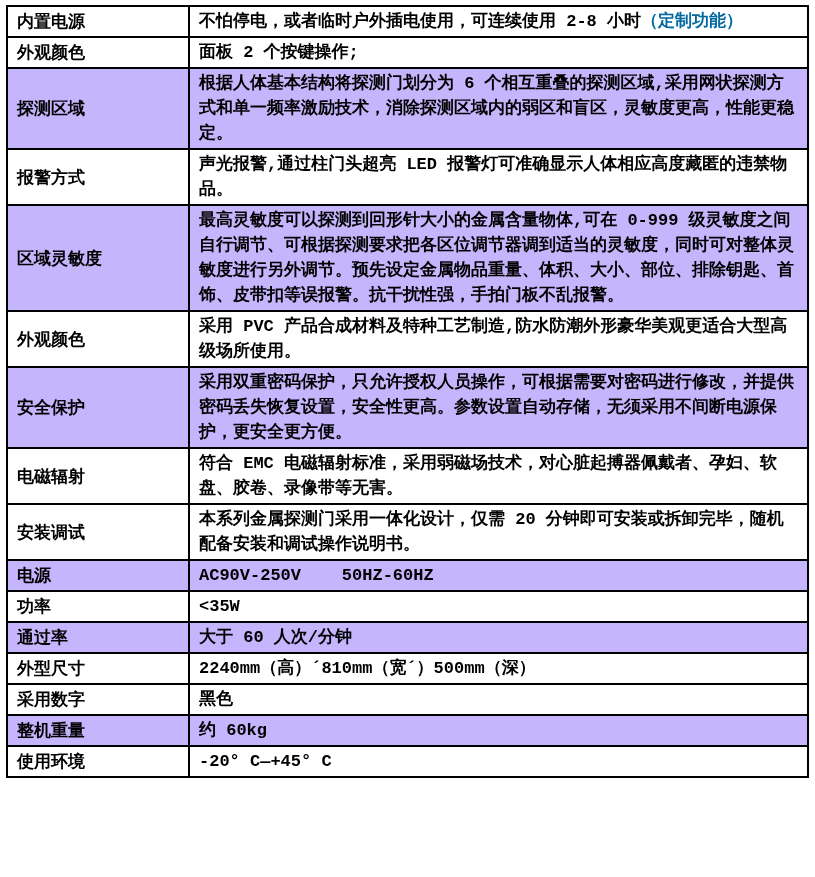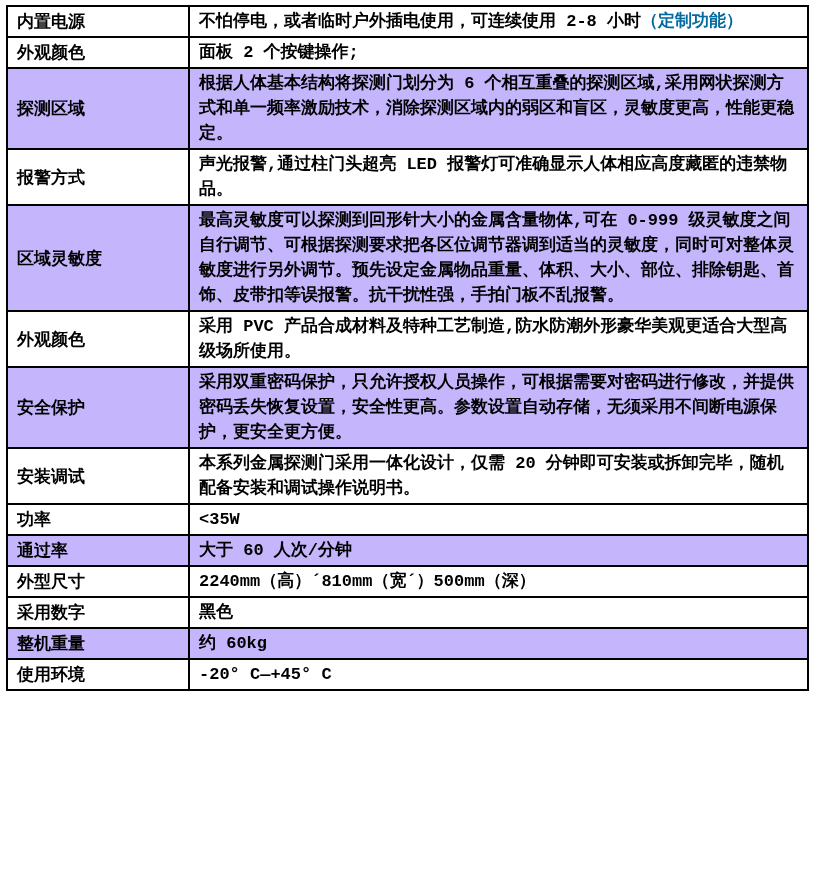--- a/index.html
+++ b/index.html
@@ -87,22 +87,30 @@
         </tr>
         <tr class="plain">
           <td class="label-cell">外观颜色</td>
           <td class="value-cell"><span>采用 PVC 产品合成材料及特种工艺制造,防水防潮外形豪华美观更适合大型高级场所使用。</span></td>
         </tr>
         <tr class="shaded">
           <td class="label-cell">安全保护</td>
           <td class="value-cell"><span>采用双重密码保护，只允许授权人员操作，可根据需要对密码进行修改，并提供密码丢失恢复设置，安全性更高。参数设置自动存储，无须采用不间断电源保护，更安全更方便。</span></td>
         </tr>
         <tr class="plain">
+          <td class="label-cell">电磁辐射</td>
+          <td class="value-cell"><span>符合 EMC 电磁辐射标准，采用弱磁场技术，对心脏起搏器佩戴者、孕妇、软盘、胶卷、录像带等无害。</span></td>
+        </tr>
+        <tr class="plain">
           <td class="label-cell">安装调试</td>
           <td class="value-cell"><span>本系列金属探测门采用一体化设计，仅需 20 分钟即可安装或拆卸完毕，随机配备安装和调试操作说明书。</span></td>
+        </tr>
+        <tr class="shaded">
+          <td class="label-cell">电源</td>
+          <td class="value-cell"><span>AC90V-250V    50HZ-60HZ</span></td>
         </tr>
         <tr class="plain">
           <td class="label-cell">功率</td>
           <td class="value-cell"><span>&lt;35W</span></td>
         </tr>
         <tr class="shaded">
           <td class="label-cell">通过率</td>
           <td class="value-cell"><span>大于 60 人次/分钟</span></td>
         </tr>
         <tr class="plain">

